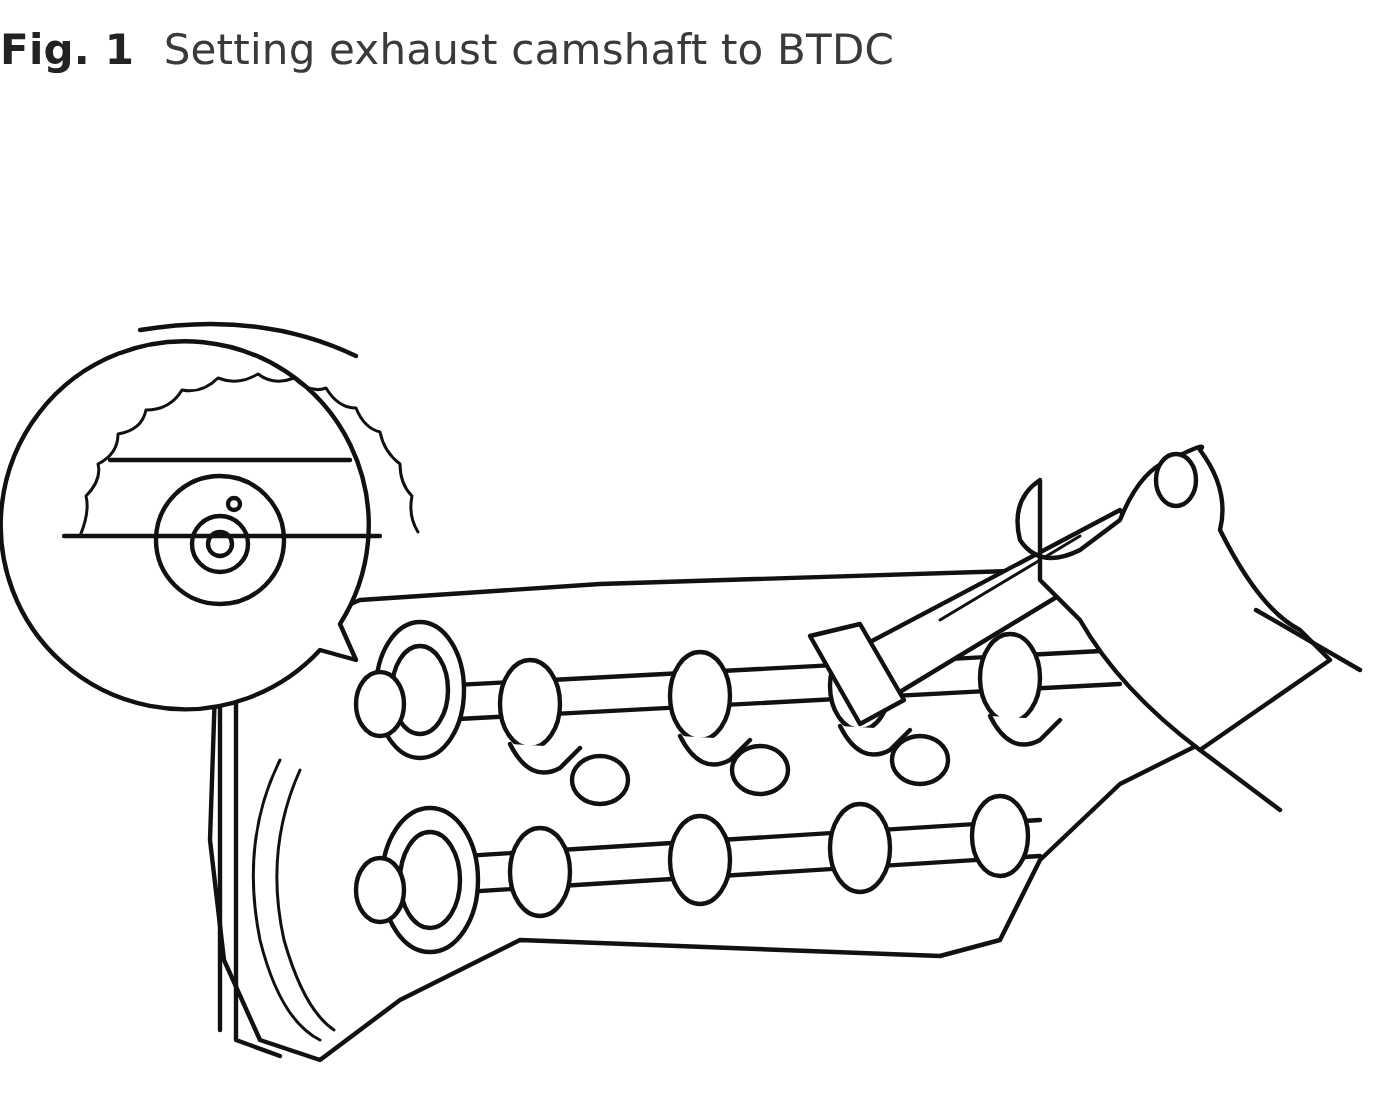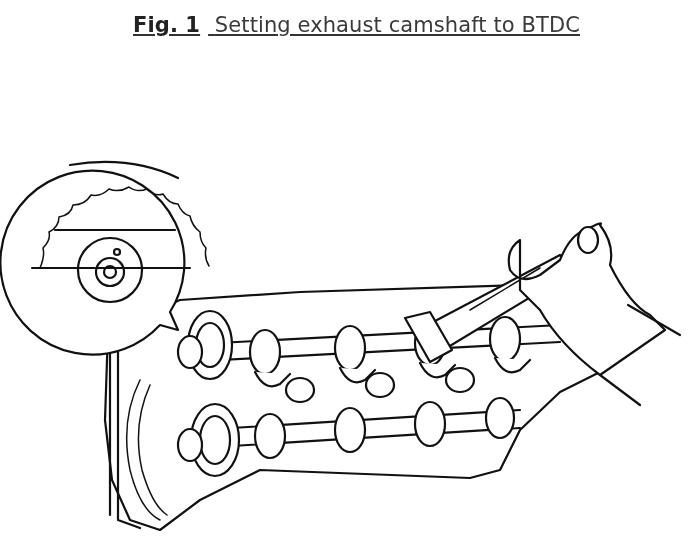--- a/index.html
+++ b/index.html
@@ -1,17 +1,17 @@
 <!DOCTYPE html>
 <html><head>
 <meta charset="utf-8">
 <style>
   html, body { margin: 0; padding: 0; background: #ffffff; }
   body { width: 700px; height: 560px; position: relative; overflow: hidden; font-family: "DejaVu Sans", sans-serif; }
-  .caption { position: absolute; top: 13px; left: 0; width: 580px; text-align: right; font-size: 21px; color: #333333; letter-spacing: 0.1px; text-decoration: underline; }
+  .caption { position: absolute; top: 13px; left: 0; width: 580px; text-align: left; font-size: 21px; color: #333333; letter-spacing: 0.1px; }
   .caption .fig-label { font-weight: bold; color: #222222; margin-right: 8px; }
   .caption .fig-text { font-weight: normal; color: #3a3a3a; }
   .drawing { position: absolute; left: 0; top: 0; }
   .drawing * { stroke: #111; fill: none; stroke-width: 2.2; stroke-linecap: round; stroke-linejoin: round; }
   .drawing .fillw { fill: #fff; }
   .drawing .thin { stroke-width: 1.5; }
 </style>
 </head>
 <body>
 

